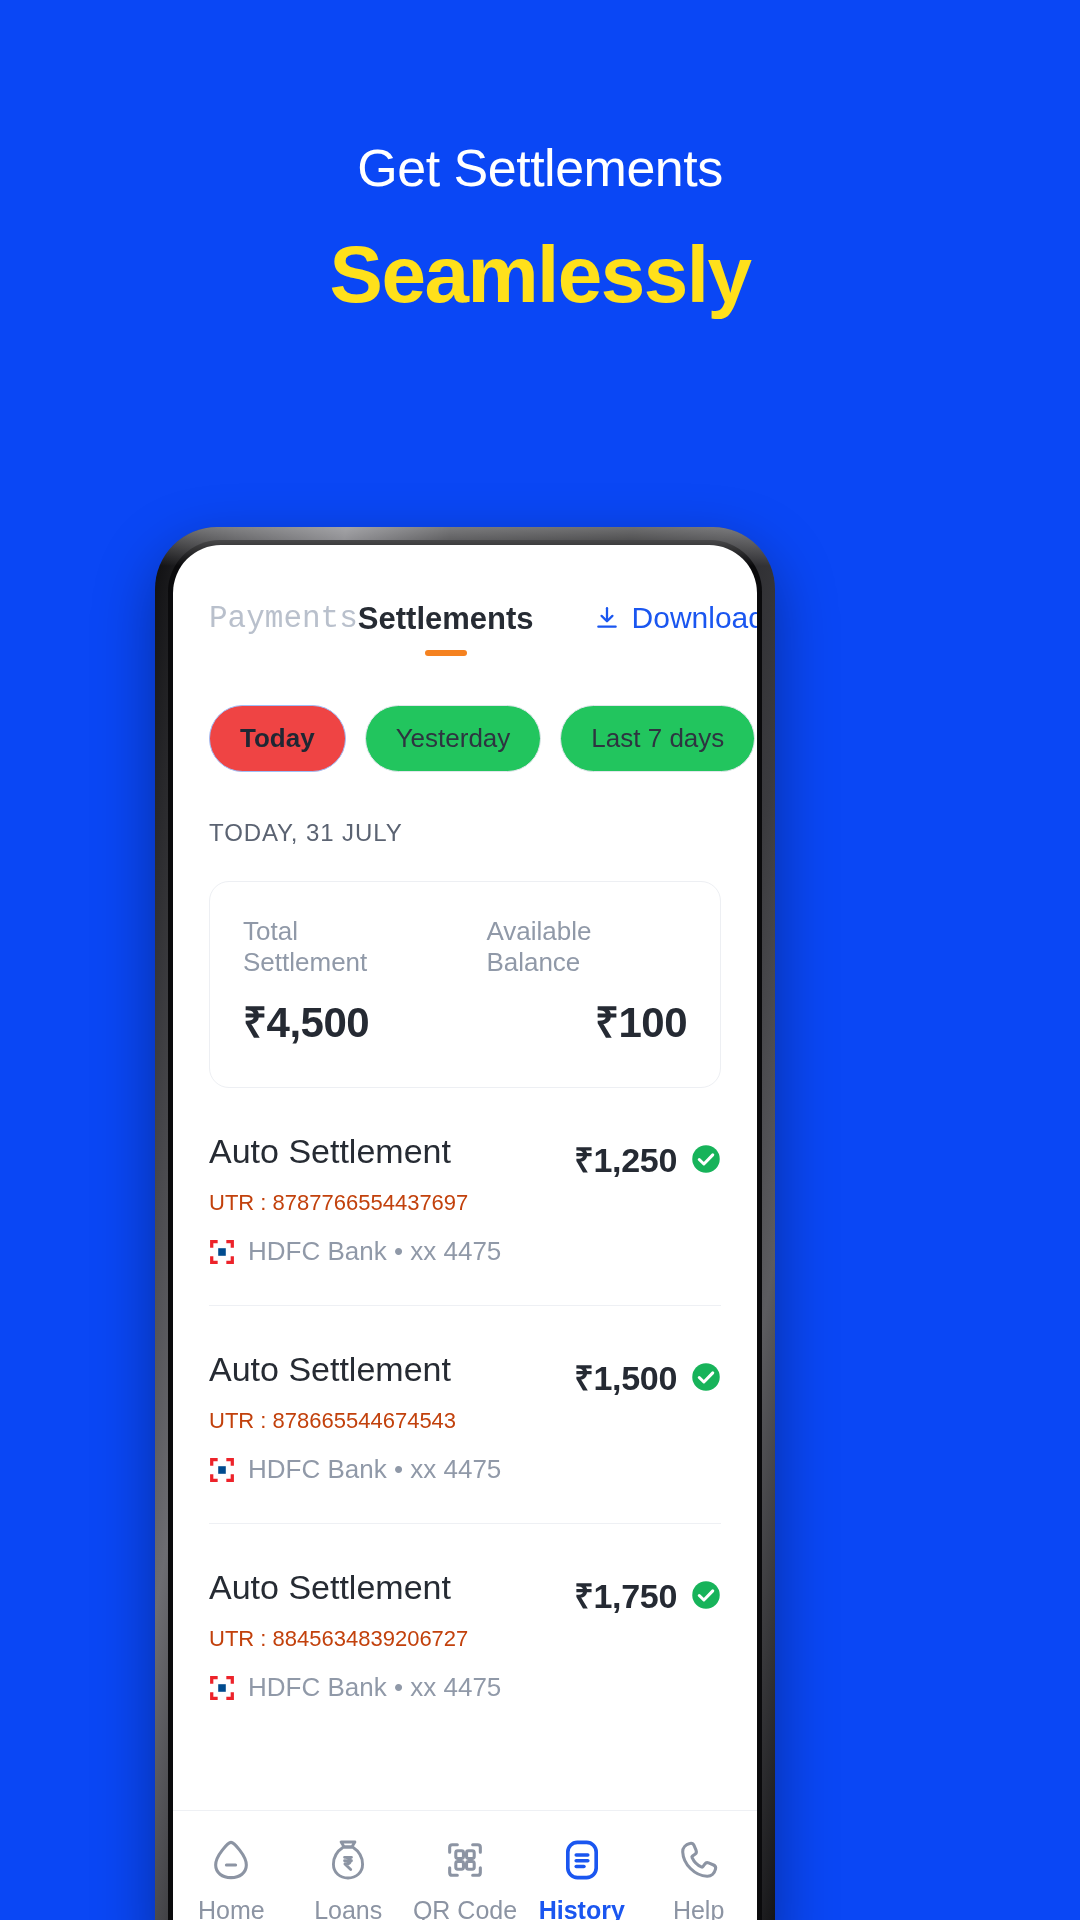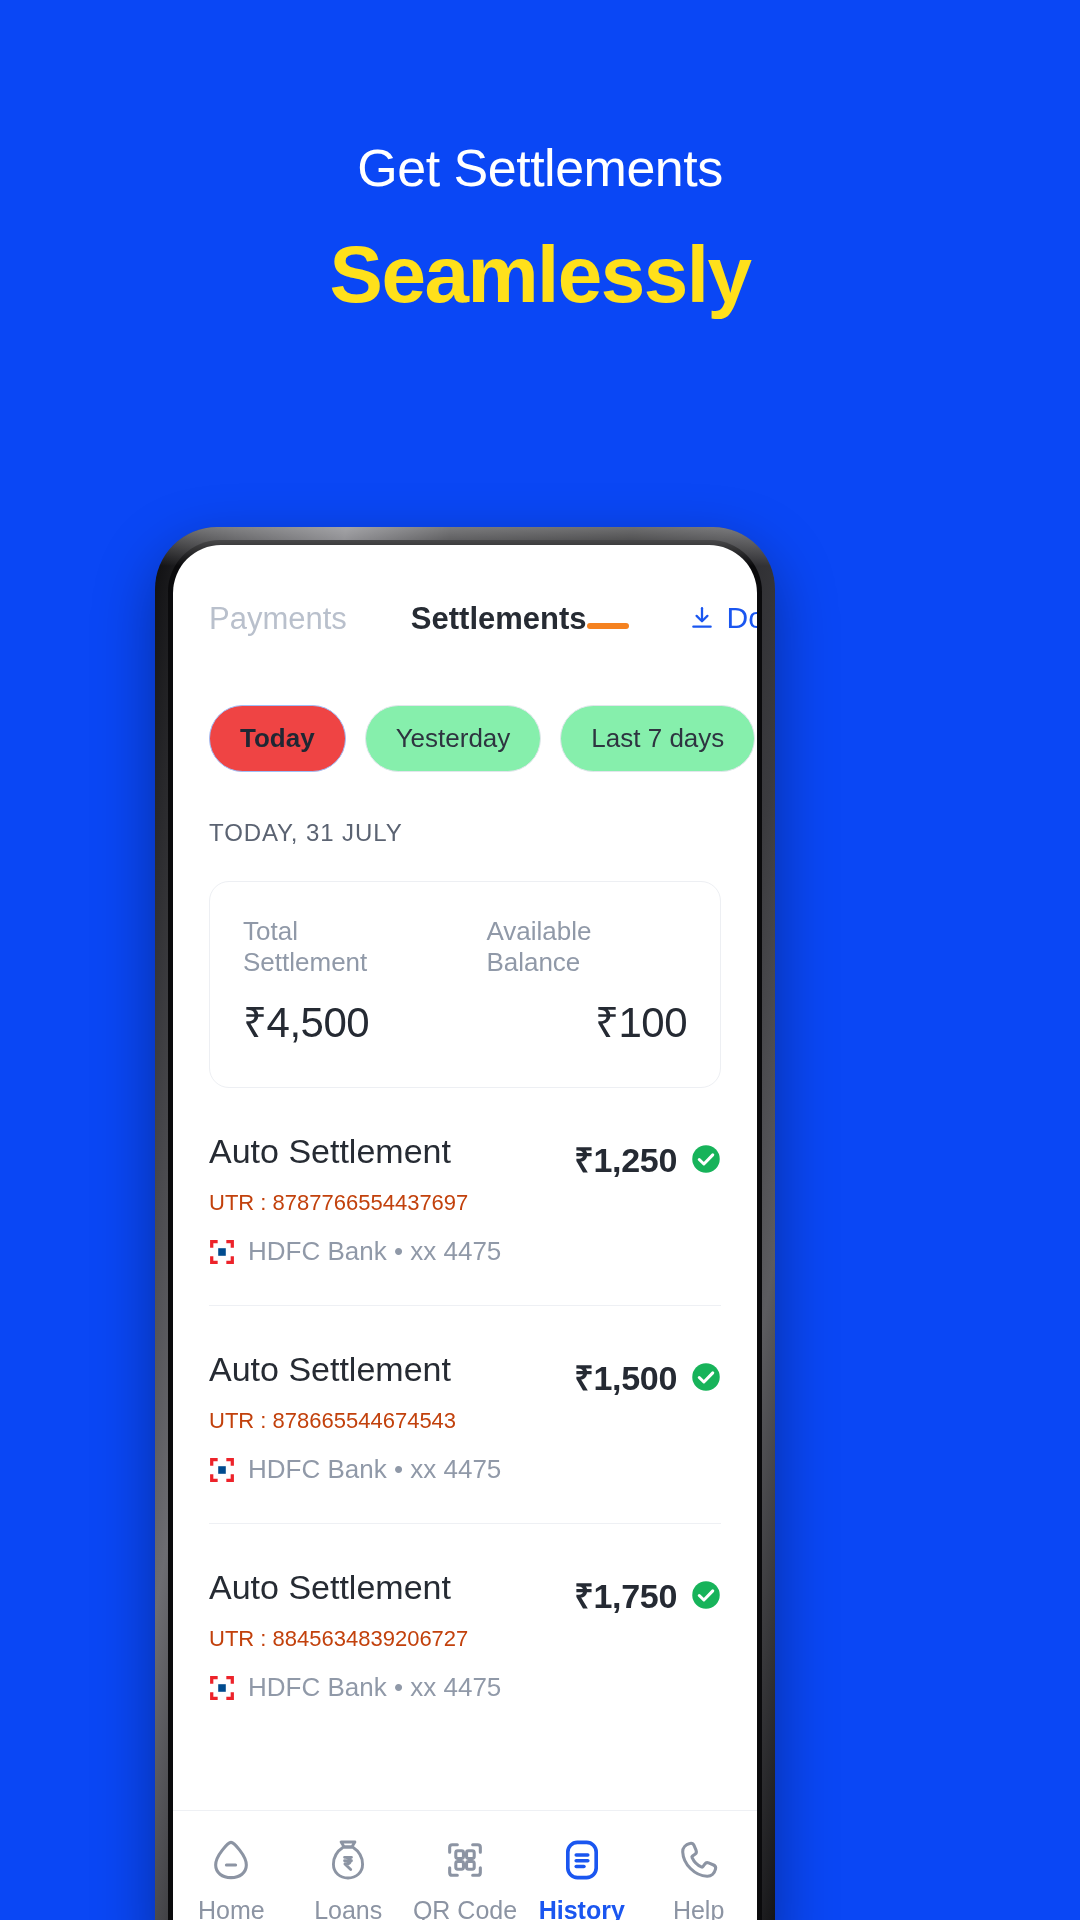--- a/index.html
+++ b/index.html
@@ -70,24 +70,24 @@
     align-items: flex-start;
     padding: 56px 0 0 0;
     position: relative;
     height: 118px;
   }
   .tab {
     font-size: 31px;
     white-space: nowrap;
     position: relative;
   }
-  .tab-payments { color: #B9C0CC; font-weight: 400; margin-left: 36px; }
+  .tab-payments { color: #B9C0CC; font-weight: 400; margin-left: 36px; font-family: Liberation Mono, monospace; }
   .tab-settlements {
-    color: #262B33; font-weight: 700; margin-left: 64px;
-    display: flex; flex-direction: row; align-items: center;
+    color: #262B33; font-weight: 700; 
+    display: flex; flex-direction: column; align-items: center;
   }
   .tab-underline {
     margin-top: 13px;
     width: 42px; height: 6px; border-radius: 3px;
     background: #F58220;
   }
   .download-link {
     margin-left: 60px;
     display: flex; align-items: center; gap: 12px;
     color: #1A56F0; font-size: 30px; font-weight: 500;
@@ -100,21 +100,21 @@
     display: flex; gap: 19px;
     padding: 42px 0 0 36px;
     white-space: nowrap;
   }
   .chip {
     border: 1.5px solid #E2E6EC;
     border-radius: 34px;
     padding: 17px 30px;
     font-size: 26px;
     color: #2E3440;
-    background: #86efac;
+    background: #22c55e;
     flex: 0 0 auto;
   }
   .chip.selected {
     background: #ef4444;
     border-color: #9FBEF8;
     font-weight: 600;
     color: #1F2733;
   }
 
   
@@ -132,21 +132,21 @@
     border-radius: 20px;
     padding: 34px 33px 38px 33px;
     display: flex;
     justify-content: space-between;
     background: #FFFFFF;
     gap: 38px;
   }
   .sum-col { display: flex; flex-direction: column; }
   .sum-col.right { align-items: flex-end; margin-left: 24px; }
   .sum-label { font-size: 26px; color: #9099A8; }
-  .sum-value { margin-top: 14px; font-size: 42px; font-weight: 400; color: #252A33; letter-spacing: -0.5px; }
+  .sum-value { margin-top: 14px; font-size: 42px; font-weight: 700; color: #252A33; letter-spacing: -0.5px; }
 
   
   .list { padding: 0 36px; }
   .row {
     padding: 44px 0 38px 0;
     border-bottom: 1.5px solid #EEF0F4;
     display: flex;
     justify-content: space-between;
     align-items: flex-start;
   }

